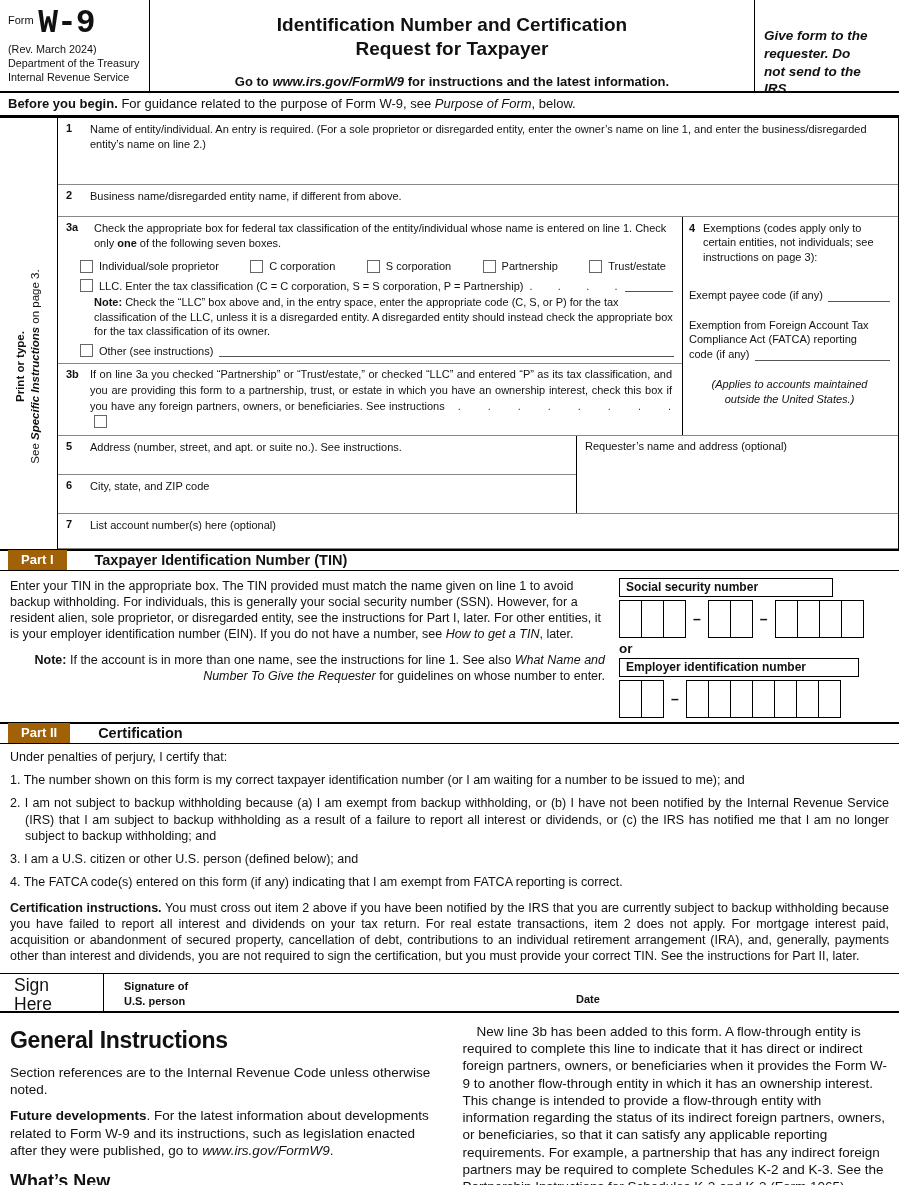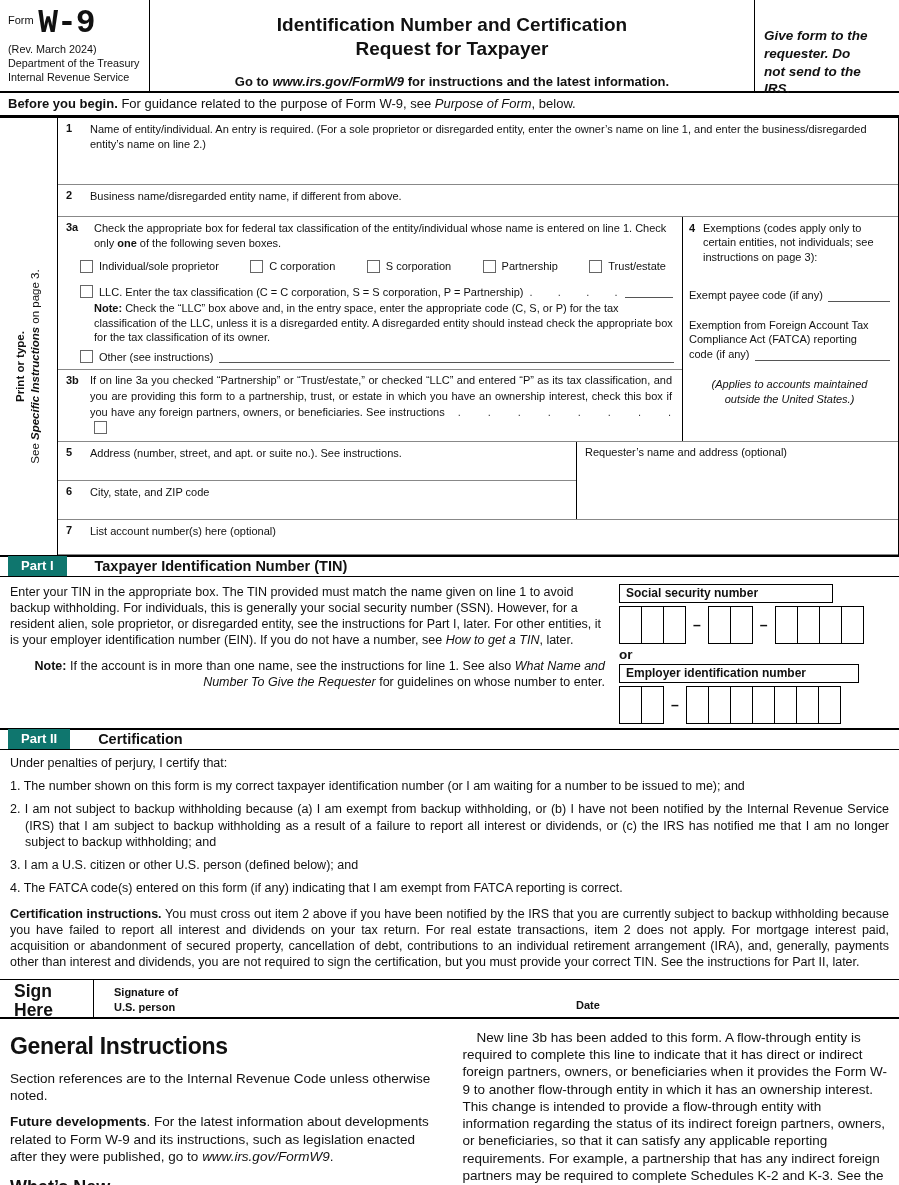--- a/index.html
+++ b/index.html
@@ -36,21 +36,21 @@
   .input-space { position: absolute; left: 40px; right: 8px; bottom: 2px; height: 16px; }
   
   .row3 { min-height: 192px; }
   .r3left { flex: 1; border-right: 1px solid #000; display: flex; flex-direction: column; }
   .r3a { flex: 1; display: flex; }
   .r3a-content { flex: 1; padding-right: 8px; font-size: 11px; }
   .l3a-intro { padding: 4px 0 0 14px; line-height: 1.35; }
   .optrow { display: flex; justify-content: space-between; align-items: center; margin: 9px 8px 4px 0; }
   .opt { display: flex; align-items: center; gap: 6px; font-size: 11px; }
   .checkbox { width: 13px; height: 13px; border: 1px solid #666; background: #fff; flex: none; display: inline-block; }
-  .llcrow { display: flex; align-items: flex-end; gap: 6px; margin-top: 12px; font-size: 11px; }
+  .llcrow { display: flex; align-items: flex-end; gap: 6px; margin-top: 6px; font-size: 11px; }
   .dots { white-space: pre; letter-spacing: 1px; color: #333; }
   .entry-line { border-bottom: 1px solid #555; height: 13px; }
   .llc-line { width: 48px; flex: none; }
   .noterow { padding: 3px 0 0 14px; line-height: 1.35; font-size: 11px; }
   .otherrow { display: flex; align-items: flex-end; gap: 6px; margin: 5px 0 6px; font-size: 11px; }
   .other-line { flex: 1; }
   .r3b { border-top: 1px solid #888; display: flex; min-height: 52px; gap: 10px; }
   .r3b-text { flex: 1; font-size: 11px; line-height: 1.45; padding: 3px 10px 4px 0; text-align: justify; }
   .inline-cb { vertical-align: -2px; margin-left: 4px; }
   
@@ -64,42 +64,42 @@
   .applies { font-style: italic; text-align: center; margin-top: 16px; line-height: 1.4; }
   
   .row56 { display: flex; border-bottom: 1px solid #888; }
   .r56left { flex: 1; border-right: 1px solid #000; }
   .row5 { min-height: 39px; border-bottom: 1px solid #888; display: flex; position: relative; }
   .row6 { min-height: 38px; display: flex; position: relative; }
   .requester { width: 321px; padding: 4px 8px; font-size: 11px; position: relative; }
   .row7 { min-height: 35px; }
   
   .partbar { display: flex; align-items: center; border-top: 2.5px solid #000; border-bottom: 1px solid #000; height: 22px; }
-  .partlabel { background: #0f766e; color: #fff; font-weight: bold; font-size: 13px; padding: 2px 13px 3px; margin-left: 8px; }
+  .partlabel { background: #a16207; color: #fff; font-weight: bold; font-size: 13px; padding: 2px 13px 3px; margin-left: 8px; }
   .parttitle { font-weight: bold; font-size: 14.5px; margin-left: 28px; }
   
   .p1content { display: flex; padding: 7px 4px 4px 10px; min-height: 136px; }
   .p1text { flex: 1; font-size: 12.5px; line-height: 1.28; padding-right: 14px; }
   .p1note { margin-top: 10px; text-align: right; }
   .tincol { width: 276px; flex: none; padding-top: 0; }
   .tinlabelbox { border: 1px solid #000; font-weight: bold; font-size: 12px; padding: 1px 6px 2px; width: 214px; }
   .cellrow { display: flex; align-items: center; margin-top: 3px; }
   .grp { display: flex; }
   .cell { width: 23px; height: 38px; border: 1px solid #000; margin-left: -1px; }
   .grp .cell:first-child { margin-left: 0; }
   .dash { margin: 0 7px; font-weight: bold; font-size: 14px; }
   .ortext { font-weight: bold; font-size: 13.5px; margin: 3px 0 2px; }
   
   .p2content { padding: 5px 10px 8px; font-size: 12.5px; line-height: 1.3; }
   .p2intro { margin-bottom: 7px; }
   .p2item { margin-bottom: 7px; padding-left: 15px; text-indent: -15px; text-align: justify; }
   .certpara { margin-top: 9px; text-align: justify; }
   
   .signrow { display: flex; border-top: 1px solid #000; border-bottom: 2.5px solid #000; height: 40px; position: relative; }
-  .signhere { width: 94px; padding: 2px 0 0 14px; font-weight: bold; font-size: 17.5px; line-height: 1.12; border-right: 1px solid #000; }
+  .signhere { width: 104px; padding: 2px 0 0 14px; font-weight: normal; font-size: 17.5px; line-height: 1.12; border-right: 1px solid #000; }
   .siglabel { padding: 5px 0 0 20px; font-weight: bold; font-size: 11px; line-height: 1.35; }
   .datelabel { position: absolute; left: 576px; bottom: 6px; font-weight: bold; font-size: 11px; }
   .sig-input { position: absolute; left: 250px; top: 4px; width: 310px; height: 32px; }
   .date-input { position: absolute; left: 625px; top: 4px; width: 260px; height: 32px; }
   
   .instr { display: flex; gap: 26px; padding: 10px 10px 0; }
   .icol { flex: 1; }
   .h1 { font-size: 23px; font-weight: bold; margin: 4px 0 10px; letter-spacing: -0.3px; }
   .h2 { font-size: 18px; font-weight: bold; margin: 12px 0 7px; }
   .ipara { font-size: 13.5px; line-height: 1.28; margin-bottom: 9px; }

